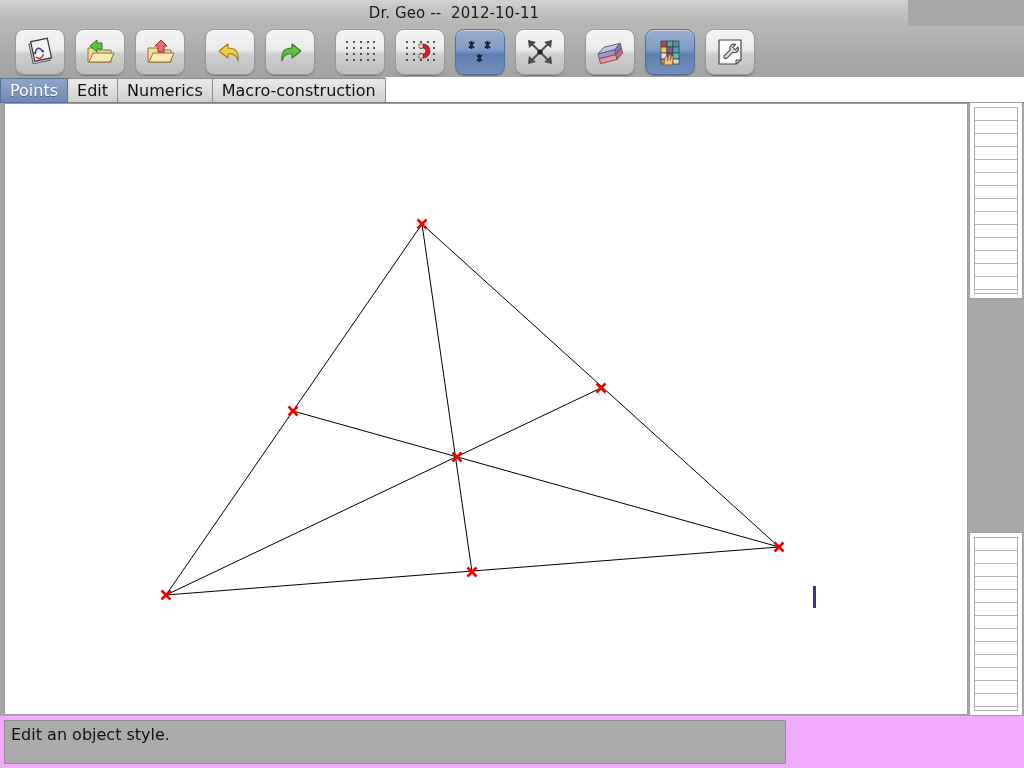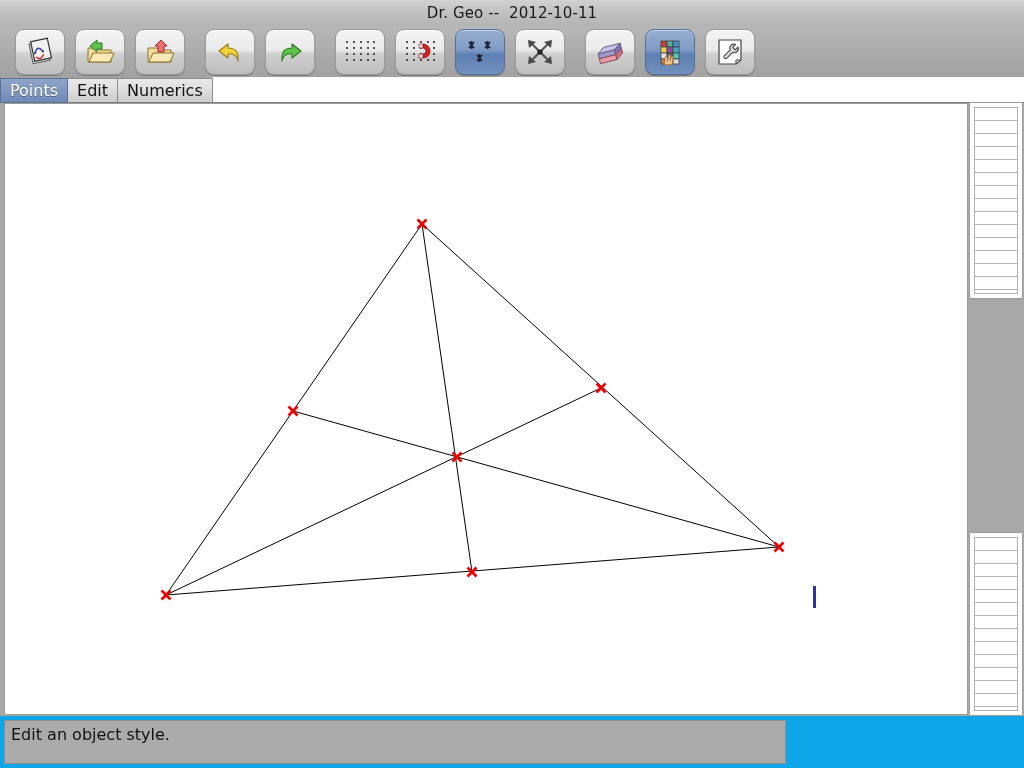--- a/index.html
+++ b/index.html
@@ -7,21 +7,21 @@
   body{
     width:1024px;height:768px;overflow:hidden;
     font-family:"DejaVu Sans","Liberation Sans",sans-serif;
     background:#a8a8a8;
     -webkit-font-smoothing:none;
   }
   #app{position:relative;width:1024px;height:768px;}
 
   
   .titlebar{
-    position:absolute;left:0;top:0;width:1024px;height:26px;
+    position:absolute;left:0;top:0;width:908px;height:26px;
     background:linear-gradient(to bottom,#d2d2d2 0%,#c3c3c3 40%,#b4b4b4 100%);
     display:flex;align-items:center;justify-content:center;
   }
   .titlebar .title{
     font-size:15px;color:#1a1a1a;letter-spacing:.1px;white-space:pre;
   }
 
   
   .toolbar{
     position:absolute;left:0;top:26px;width:1024px;height:52px;
@@ -110,21 +110,21 @@
   }
   .sb-lines-h{
     position:absolute;left:0;top:0;right:0;bottom:0;
     background:repeating-linear-gradient(to bottom,
       #ffffff 0px,#ffffff 12px,#b5b5b5 12px,#b5b5b5 13px);
   }
 
   
   .statuswrap{
     position:absolute;left:0;top:716px;width:1024px;height:52px;
-    background:#0ea5e9;
+    background:#f0abfc;
   }
   .statusbar{
     position:absolute;left:4px;top:4px;width:782px;height:44px;
     box-sizing:border-box;
     border:1px solid #8e8e8e;
     background:#ababab;
     display:flex;align-items:flex-start;
     padding:4px 6px;
   }
   .statusbar .msg{font-size:16px;color:#101010;}
@@ -349,20 +349,23 @@
   <div class="tabstrip">
     <div class="tab selected">
         <span>Points</span>
       </div>
     <div class="tab">
         <span>Edit</span>
       </div>
     <div class="tab">
         <span>Numerics</span>
       </div>
+    <div class="tab">
+        <span>Macro-construction</span>
+      </div>
     <div class="tabfill"></div>
   </div>
 
   <div class="canvaswrap">
     <svg id="figure" width="962" height="610" viewBox="0 0 962 610">
         <line x1="417" y1="120" x2="161" y2="491" stroke="#000000" stroke-width="1"></line>
         <line x1="417" y1="120" x2="774" y2="443" stroke="#000000" stroke-width="1"></line>
         <line x1="161" y1="491" x2="774" y2="443" stroke="#000000" stroke-width="1"></line>
         <line x1="417" y1="120" x2="467" y2="468" stroke="#000000" stroke-width="1"></line>
         <line x1="161" y1="491" x2="596" y2="284" stroke="#000000" stroke-width="1"></line>

